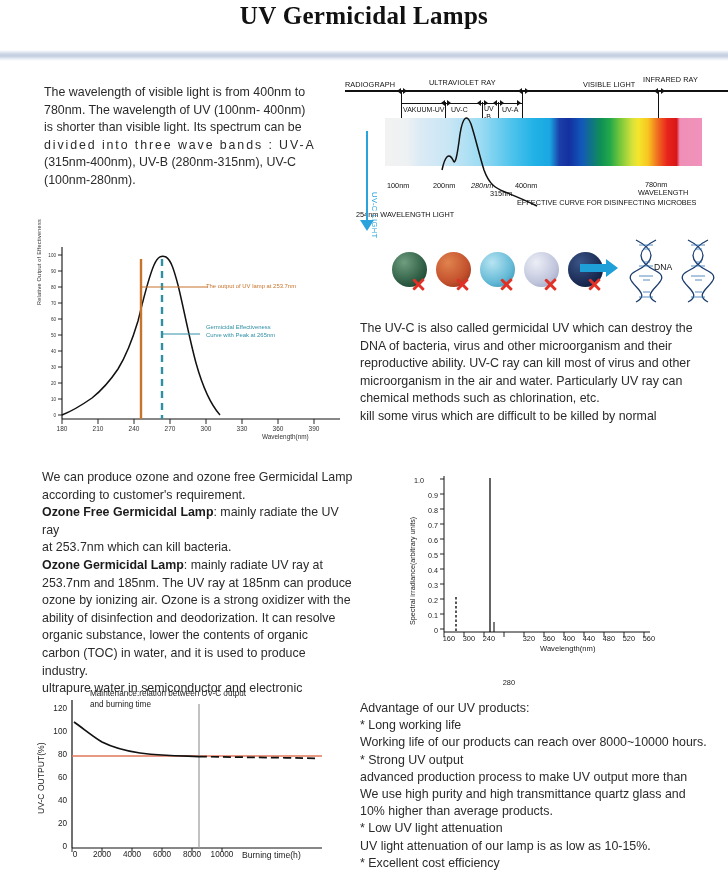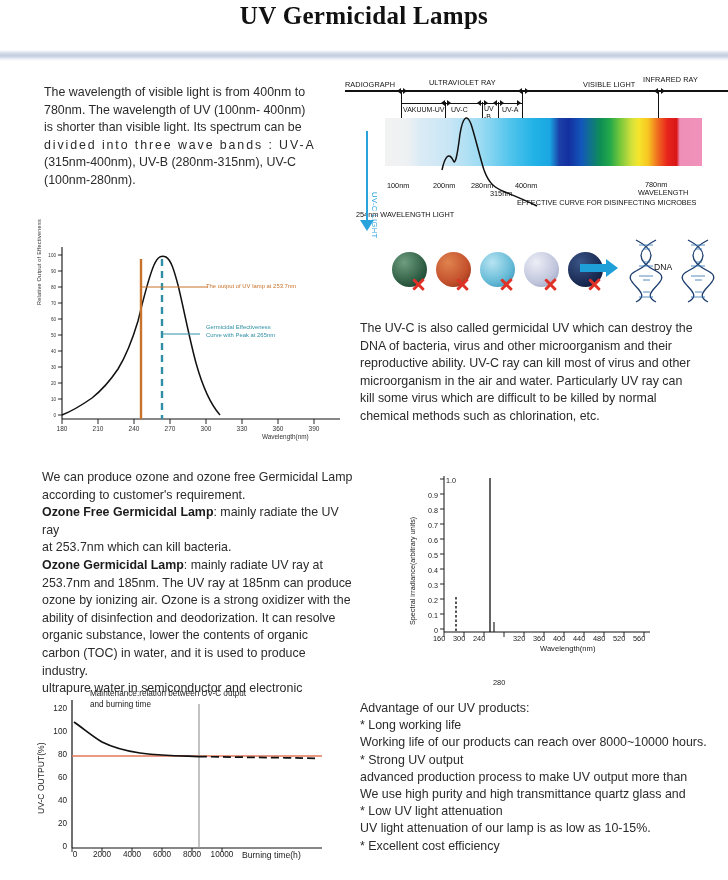--- a/index.html
+++ b/index.html
@@ -80,21 +80,21 @@
   .c1 .xlab{position:absolute;right:-4px;top:188px;font-size:6.4px;color:#333;}
   .anno{position:absolute;font-size:5.9px;line-height:7.6px;white-space:nowrap;}
   .anno.orange{color:#c8732b;}
   .anno.teal{color:#2f8fa5;}
 
   
   .c2{position:absolute;left:404px;top:470px;width:255px;height:190px;}
   .c2 .ylab{position:absolute;left:4px;top:155px;font-size:7.2px;color:#222;
     transform:rotate(-90deg);transform-origin:left top;white-space:nowrap;}
   .c2 .ytick{position:absolute;font-size:7.2px;color:#222;text-align:right;width:20px;}
-  .c2 .xtick{position:absolute;font-size:7.4px;color:#222;text-align:left;width:22px;}
+  .c2 .xtick{position:absolute;font-size:7.4px;color:#222;text-align:right;width:22px;}
   .c2 .xlab{position:absolute;font-size:7.6px;color:#222;}
 
   
   .c3{position:absolute;left:36px;top:686px;width:300px;height:190px;}
   .c3 .ylab{position:absolute;left:0px;top:128px;font-size:8.6px;color:#222;
     transform:rotate(-90deg);transform-origin:left top;white-space:nowrap;}
   .c3 .ytick{position:absolute;font-size:8.2px;color:#222;text-align:right;width:20px;}
   .c3 .xtick{position:absolute;font-size:8.2px;color:#222;text-align:center;width:34px;}
   .c3 .xlab{position:absolute;font-size:8.6px;color:#222;}
   .c3 .ctitle{position:absolute;font-size:8.2px;line-height:11px;color:#222;white-space:pre-line;}
@@ -160,21 +160,21 @@
     <div class="band-lab" style="left:157px;top:30px;">UV-A</div>
 
     <div class="spec-band"></div>
 
     <svg style="position:absolute;left:40px;top:36px;" width="200" height="90">
       <path d="M57,58 C60,44 64,40 68,48 C70,54 72,46 75,22 C78,4 82,2 86,12 C90,24 94,42 99,58 C104,72 110,76 120,80 C130,84 140,88 152,94" fill="none" stroke="#111" stroke-width="1.5"></path>
     </svg>
 
     <div class="tick-lab" style="left:42px;top:105px;">100nm</div>
     <div class="tick-lab" style="left:88px;top:105px;">200nm</div>
-    <div class="tick-lab" style="left:126px;top:105px;">280nm</div>
+    <div class="tick-lab" style="left:126px;top:105px;font-style:italic;">280nm</div>
     <div class="tick-lab" style="left:145px;top:113px;text-align:right;">315nm</div>
     <div class="tick-lab" style="left:170px;top:105px;">400nm</div>
     <div class="tick-lab" style="left:300px;top:104px;">780nm</div>
     <div class="tick-lab" style="left:293px;top:112px;">WAVELENGTH</div>
 
     <div class="tick-lab" style="left:172px;top:122px;">EFFECTIVE CURVE FOR DISINFECTING MICROBES</div>
   </div>
 
   <div class="tick-lab" style="left:356px;top:210px;">254nm WAVELENGTH LIGHT</div>
   <div class="uvc-arrow-line"></div>
@@ -295,22 +295,22 @@
     <div class="xtick" style="left:226px;top:182px;">360</div>
     <div class="xtick" style="left:262px;top:182px;">390</div>
     <div class="xlab" style="left:222px;top:190px;">Wavelength(nm)</div>
   </div>
 
   <div class="para" style="left:360px;top:320px;width:368px;">
     <div>The UV-C is also called germicidal UV which can destroy the</div>
     <div>DNA of bacteria, virus and other microorganism and their</div>
     <div>reproductive ability. UV-C ray can kill most of virus and other</div>
     <div>microorganism in the air and water. Particularly UV ray can</div>
+    <div>chemical methods such as chlorination, etc.</div>
     <div>kill some virus which are difficult to be killed by normal</div>
-    <div>chemical methods such as chlorination, etc.</div>
   </div>
 
   <div class="para" style="left:42px;top:469px;width:312px;">
     <div>We can produce ozone and ozone free Germicidal Lamp</div>
     <div>according to customer's requirement.</div>
     <div>
       <b>Ozone Free Germicidal Lamp</b><span>: mainly radiate the UV ray</span>
     </div>
     <div>at 253.7nm which can kill bacteria.</div>
     <div>
@@ -321,21 +321,21 @@
     <div>ability of disinfection and deodorization. It can resolve</div>
     <div>organic substance, lower the contents of organic</div>
     <div>carbon (TOC) in water, and it is used to produce</div>
     <div>industry.</div>
     <div>ultrapure water in semiconductor and electronic</div>
   </div>
 
   <div class="c2">
     <div class="ylab">Spectral irradiance(arbitrary units)</div>
 
-    <div class="ytick" style="left:32px;top:6px;">1.0</div>
+    <div class="ytick" style="left:0;top:6px;">1.0</div>
     <div class="ytick" style="left:14px;top:21px;">0.9</div>
     <div class="ytick" style="left:14px;top:36px;">0.8</div>
     <div class="ytick" style="left:14px;top:51px;">0.7</div>
     <div class="ytick" style="left:14px;top:66px;">0.6</div>
     <div class="ytick" style="left:14px;top:81px;">0.5</div>
     <div class="ytick" style="left:14px;top:96px;">0.4</div>
     <div class="ytick" style="left:14px;top:111px;">0.3</div>
     <div class="ytick" style="left:14px;top:126px;">0.2</div>
     <div class="ytick" style="left:14px;top:141px;">0.1</div>
     <div class="ytick" style="left:14px;top:156px;">0</div>
@@ -435,18 +435,19 @@
     <div class="xlab" style="left:206px;top:164px;">Burning time(h)</div>
   </div>
 
   <div class="para" style="left:360px;top:700px;width:368px;line-height:17.2px;">
     <div>Advantage of our UV products:</div>
     <div>* Long working life</div>
     <div>  Working life of our products can reach over 8000~10000 hours.</div>
     <div>* Strong UV output</div>
     <div>  advanced   production process to make UV output more than</div>
     <div>  We use high purity and high transmittance quartz glass and</div>
+    <div>  10% higher than  average products.</div>
     <div>* Low UV light attenuation</div>
     <div>  UV light attenuation of our lamp is as low as 10-15%.</div>
     <div>* Excellent cost efficiency</div>
   </div>
 
 </div>
 
 </body></html>

